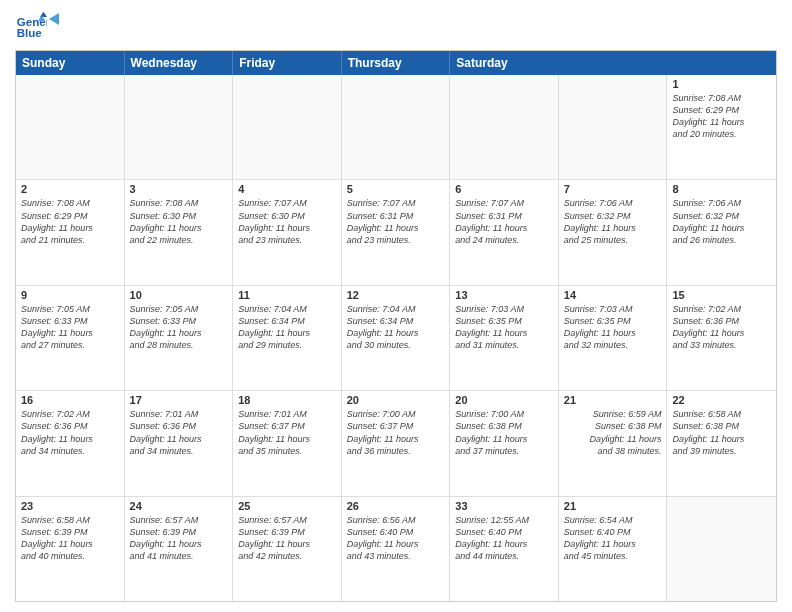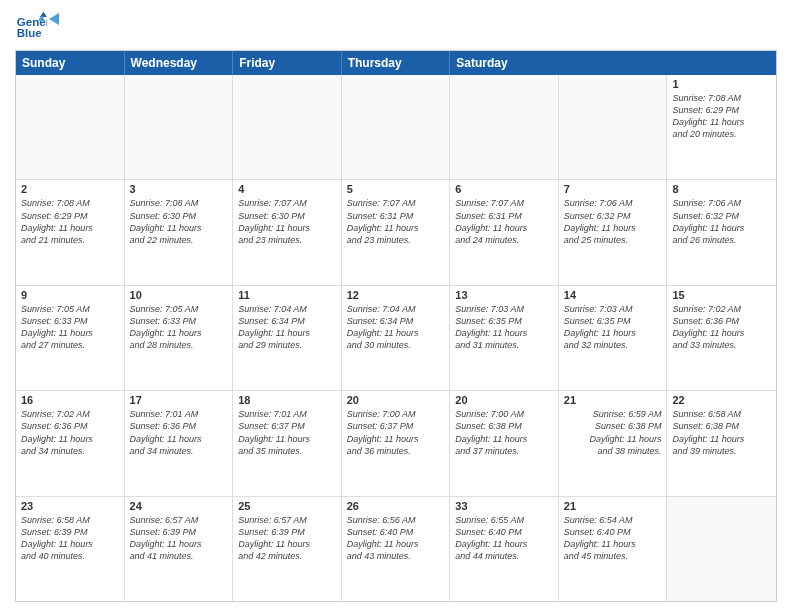--- a/index.html
+++ b/index.html
@@ -326,21 +326,21 @@
           </div>
           <div class="cal-cell">
             <div class="day-num">26</div>
             <div class="cell-info" style="white-space: pre-line;">Sunrise: 6:56 AM
 Sunset: 6:40 PM
 Daylight: 11 hours
 and 43 minutes.</div>
           </div>
           <div class="cal-cell">
             <div class="day-num">33</div>
-            <div class="cell-info" style="white-space: pre-line;">Sunrise: 6:55 AM
+            <div class="cell-info" style="white-space: pre-line;">Sunrise: 12:55 AM
 Sunset: 6:40 PM
 Daylight: 11 hours
 and 44 minutes.</div>
           </div>
           <div class="cal-cell">
             <div class="day-num">21</div>
             <div class="cell-info" style="white-space: pre-line;">Sunrise: 6:54 AM
 Sunset: 6:40 PM
 Daylight: 11 hours
 and 45 minutes.</div>

